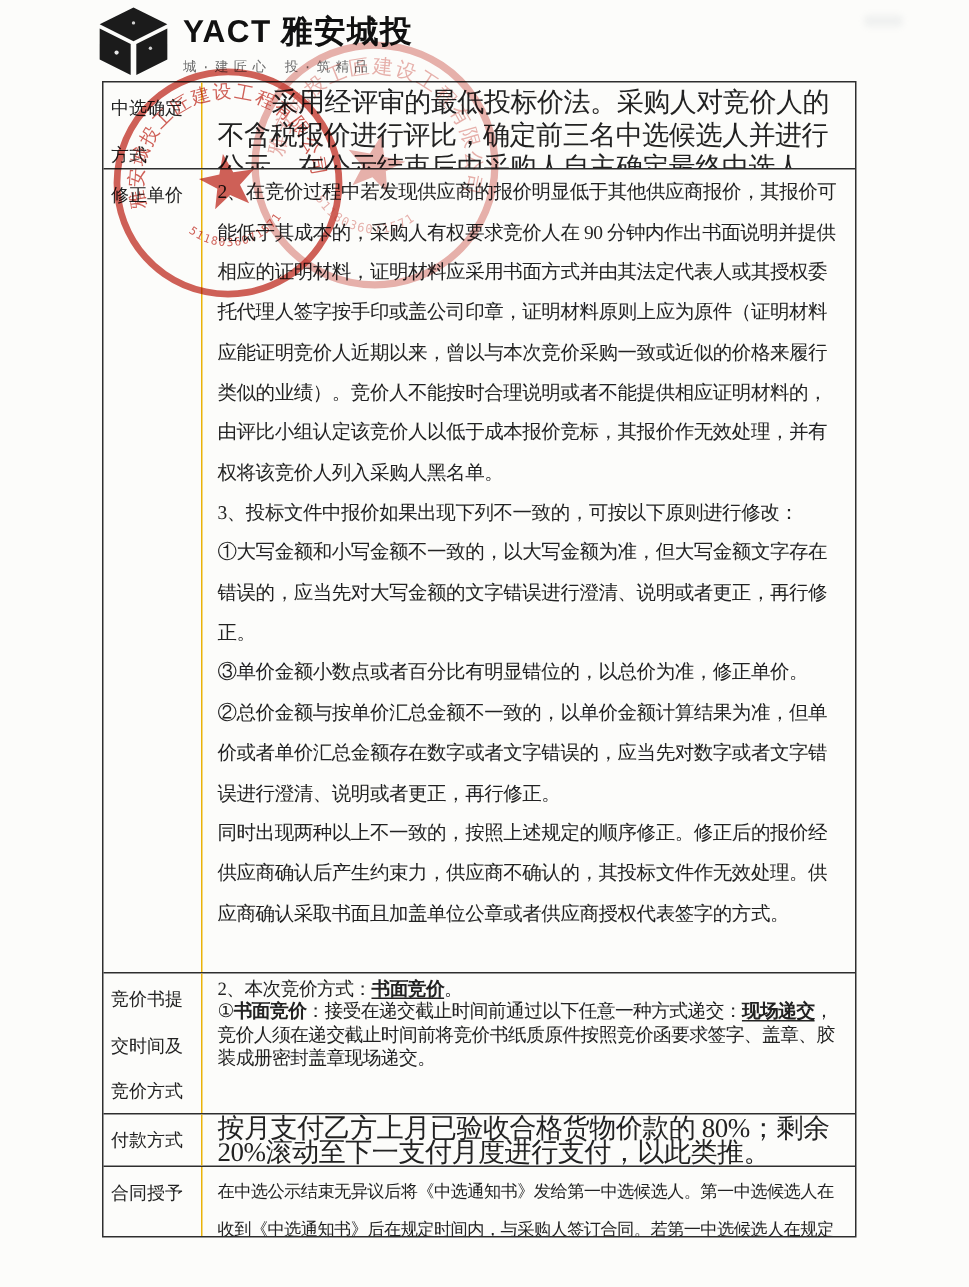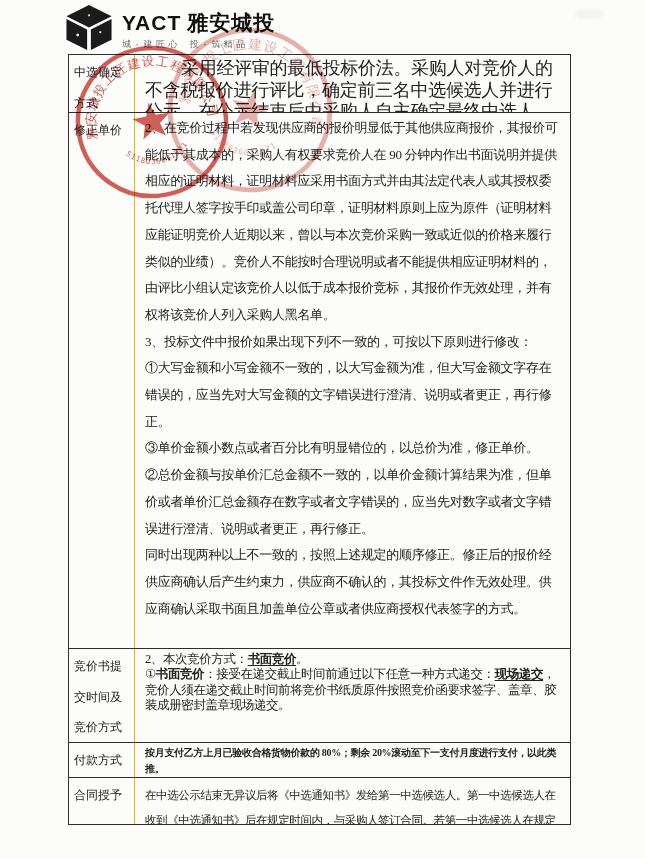--- a/index.html
+++ b/index.html
@@ -5,21 +5,21 @@
   * { margin:0; padding:0; box-sizing:border-box; }
   html,body { background:#ffffff; }
   body {
     width:646px; height:858px; position:relative; overflow:hidden;
     font-family:"Liberation Serif","DejaVu Serif",serif;
     color:#1f1f1f;
   }
   .page { position:absolute; inset:0; background:#fcfcfa; }
 
   
-  .brand { position:absolute; left:64px; top:4px; display:flex; align-items:flex-end; }
+  .brand { position:absolute; left:64px; top:4px; display:flex; align-items:center; }
   .cube { width:50px; height:47px; margin-right:8px; }
   .brand-text { padding-top:6px; }
   .brand-line {
     font-family:"Liberation Sans","DejaVu Sans",sans-serif;
     font-weight:bold; font-size:21px; color:#111; letter-spacing:1px; line-height:1.1;
   }
   .brand-line .cn { margin-left:6px; }
   .slogan {
     margin-top:4px; font-size:9px; color:#6b6b6b; letter-spacing:3.5px;
     font-family:Liberation Mono, monospace;
@@ -45,21 +45,21 @@
   .h-r1 { height:57px; }
   .h-r2 { height:535px; }
   .h-r3 { height:93px; }
   .h-r4 { height:34px; }
   .h-r5 { height:46px; }
 
   .r1 .cell-content { font-size:18px; line-height:21.5px; padding-top:3px; }
   .r1 p { text-indent:2em; }
   .r2 .cell-content { font-size:13px; line-height:26.7px; }
   .r3 .cell-content { font-size:12.5px; line-height:15.4px; padding-top:3px; letter-spacing:-0.4px; }
-  .r4 .cell-content { font-size:10px; line-height:15.5px; padding-top:2px;font-weight:bold; }
+  .r4 .cell-content { font-size:18px; line-height:15.5px; padding-top:2px; }
   .r5 .cell-content { font-size:11.5px; line-height:25px; padding-top:5px; letter-spacing:-0.4px; }
 
   .bold { font-weight:bold; }
   .u { text-decoration:underline; text-underline-offset:2px; }
 
   
   .seals { position:absolute; left:55px; top:20px; width:300px; height:220px;
     mix-blend-mode:multiply; pointer-events:none; }
 </style>
 </head>

